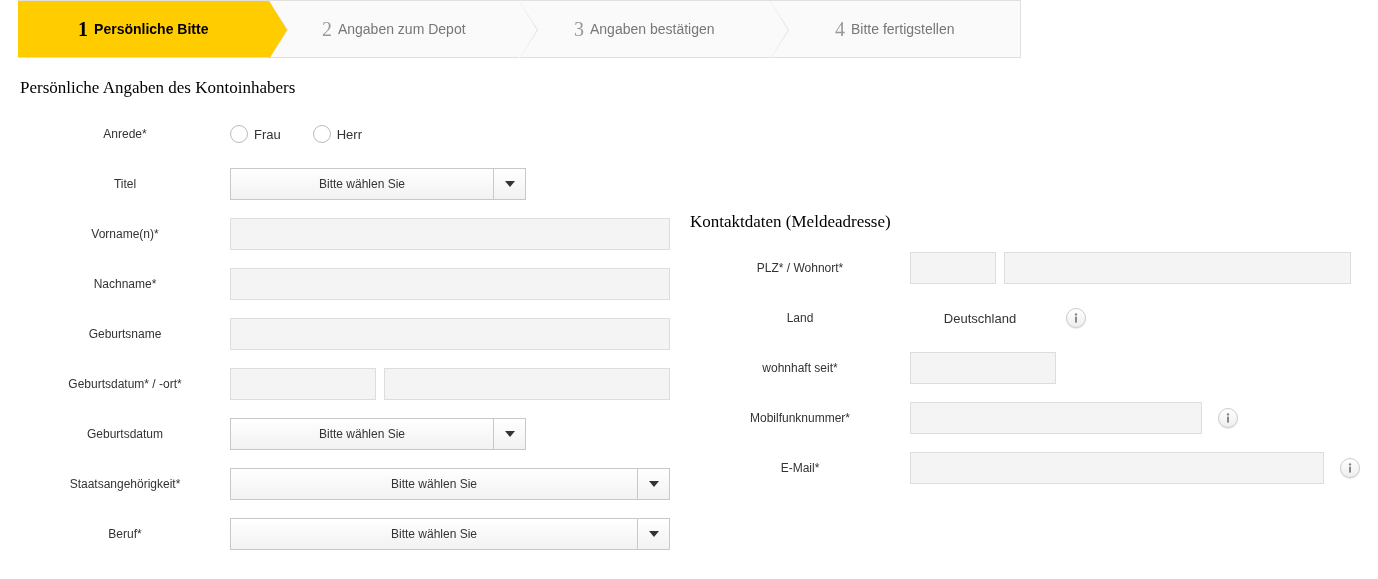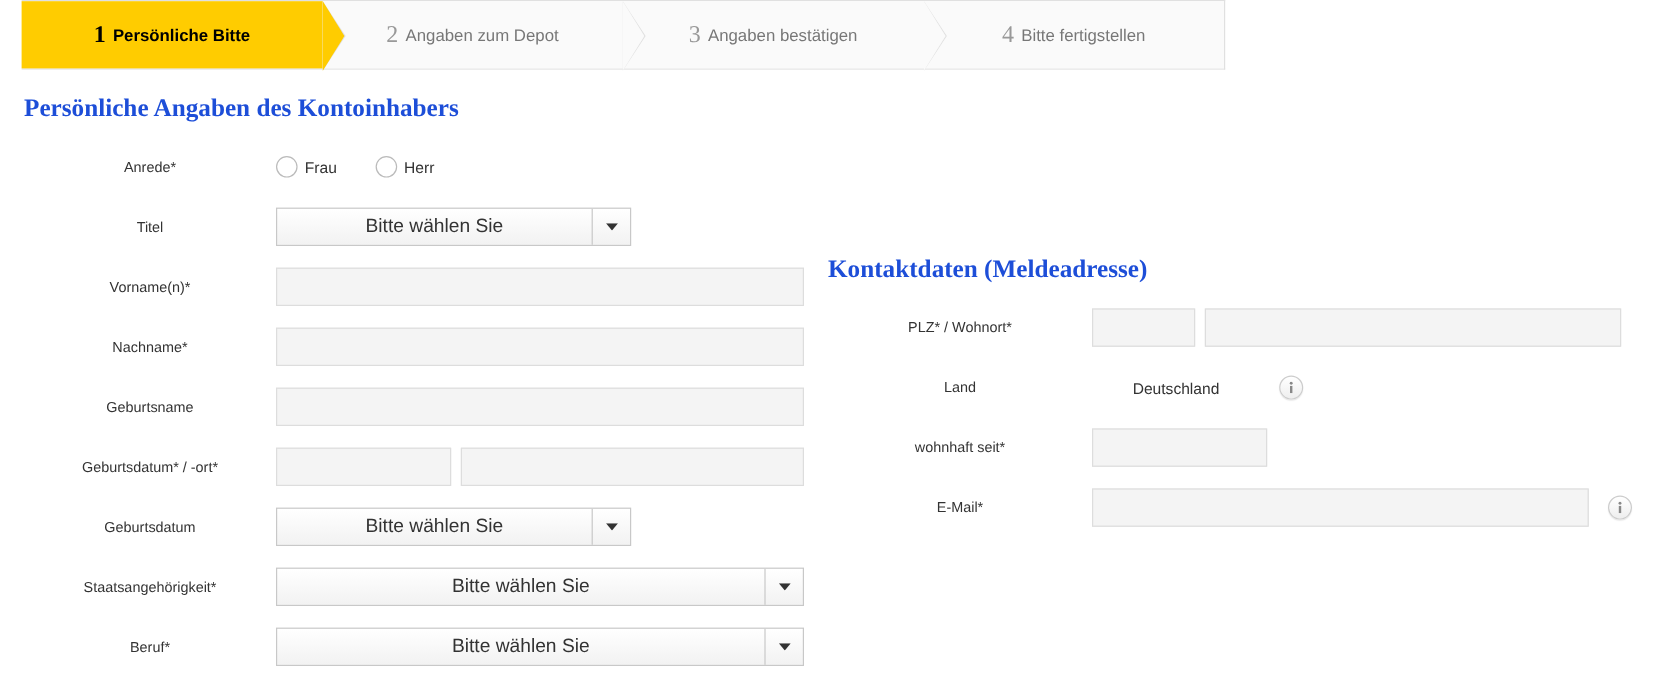--- a/index.html
+++ b/index.html
@@ -20,34 +20,34 @@
       content: ""; position: absolute; right: -19px; top: 0; width: 0; height: 0;
       border-top: 29px solid transparent; border-bottom: 29px solid transparent;
       border-left: 19px solid #e0e0e0; z-index: 1;
     }
     .step.active::after { border-left-color: #ffcc00; }
     .step:last-child::after, .step:last-child::before { display: none; }
 
     
     .panels { display: flex; gap: 20px; padding: 0 20px; }
     .panel { flex: 1; }
-    .panel h2 { font-family: Georgia, 'Times New Roman', serif; font-weight: bold; font-size: 21px; margin-bottom: 20px; color: #1d4ed8; }
+    .panel h2 { font-family: Georgia, 'Times New Roman', serif; font-weight: normal; font-size: 17px; margin-bottom: 20px; color: #000000; }
 
     .row { display: flex; align-items: center; margin-bottom: 18px; min-height: 32px; text-align: center; }
     .row label { width: 210px; flex-shrink: 0; font-size: 12px; color: #333; }
     .panel-right .row label { width: 220px; }
     .controls { display: flex; gap: 8px; flex: 1; align-items: center; }
 
     
     .radio { display: inline-flex; align-items: center; margin-right: 24px; cursor: pointer; }
     .radio-circle { width: 18px; height: 18px; border: 1px solid #bbb; border-radius: 50%; margin-right: 6px; background: #fff; }
 
     
     .select { display: flex; align-items: center; border: 1px solid #c8c8c8; background: linear-gradient(#fff,#f2f2f2); height: 32px; }
-    .select .sel-text { flex: 1; padding: 0 10px; font-size: 16px; color: #333; }
+    .select .sel-text { flex: 1; padding: 0 10px; font-size: 12px; color: #333; }
     .select .sel-btn { width: 32px; height: 30px; border-left: 1px solid #c8c8c8; display: flex; align-items: center; justify-content: center; }
     .select .sel-btn svg { width: 10px; height: 6px; }
     .select.sm { width: 296px; }
     .select.lg { width: 440px; }
 
     
     .tin { height: 32px; border: 1px solid #ddd; background: #f4f4f4; }
 
     
     .info { width: 20px; height: 20px; border: 1px solid #ccc; border-radius: 50%; display: inline-flex; align-items: center; justify-content: center; background: linear-gradient(#fff,#eee); box-shadow: 0 1px 1px rgba(0,0,0,0.1); margin-left: 8px; flex-shrink: 0; }
@@ -205,20 +205,32 @@
       </div>
     </div>
 
     <div class="row">
       <label>wohnhaft seit*</label>
       <div class="controls">
           <div class="tin" style="width:146px"></div>
         </div>
     </div>
 
+    <div class="row">
+      <label>Mobilfunknummer*</label>
+      <div class="controls">
+        <div class="tin" style="width:292px"></div>
+        <span class="info">
+            <svg viewBox="0 0 6 10">
+              <circle cx="3" cy="1.4" r="1.2" fill="#888"></circle>
+              <rect x="2" y="3.6" width="2" height="6" fill="#888"></rect>
+            </svg>
+          </span>
+      </div>
+    </div>
 
     <div class="row">
       <label>E-Mail*</label>
       <div class="controls">
         <div class="tin" style="width:414px"></div>
         <span class="info">
             <svg viewBox="0 0 6 10">
               <circle cx="3" cy="1.4" r="1.2" fill="#888"></circle>
               <rect x="2" y="3.6" width="2" height="6" fill="#888"></rect>
             </svg>

